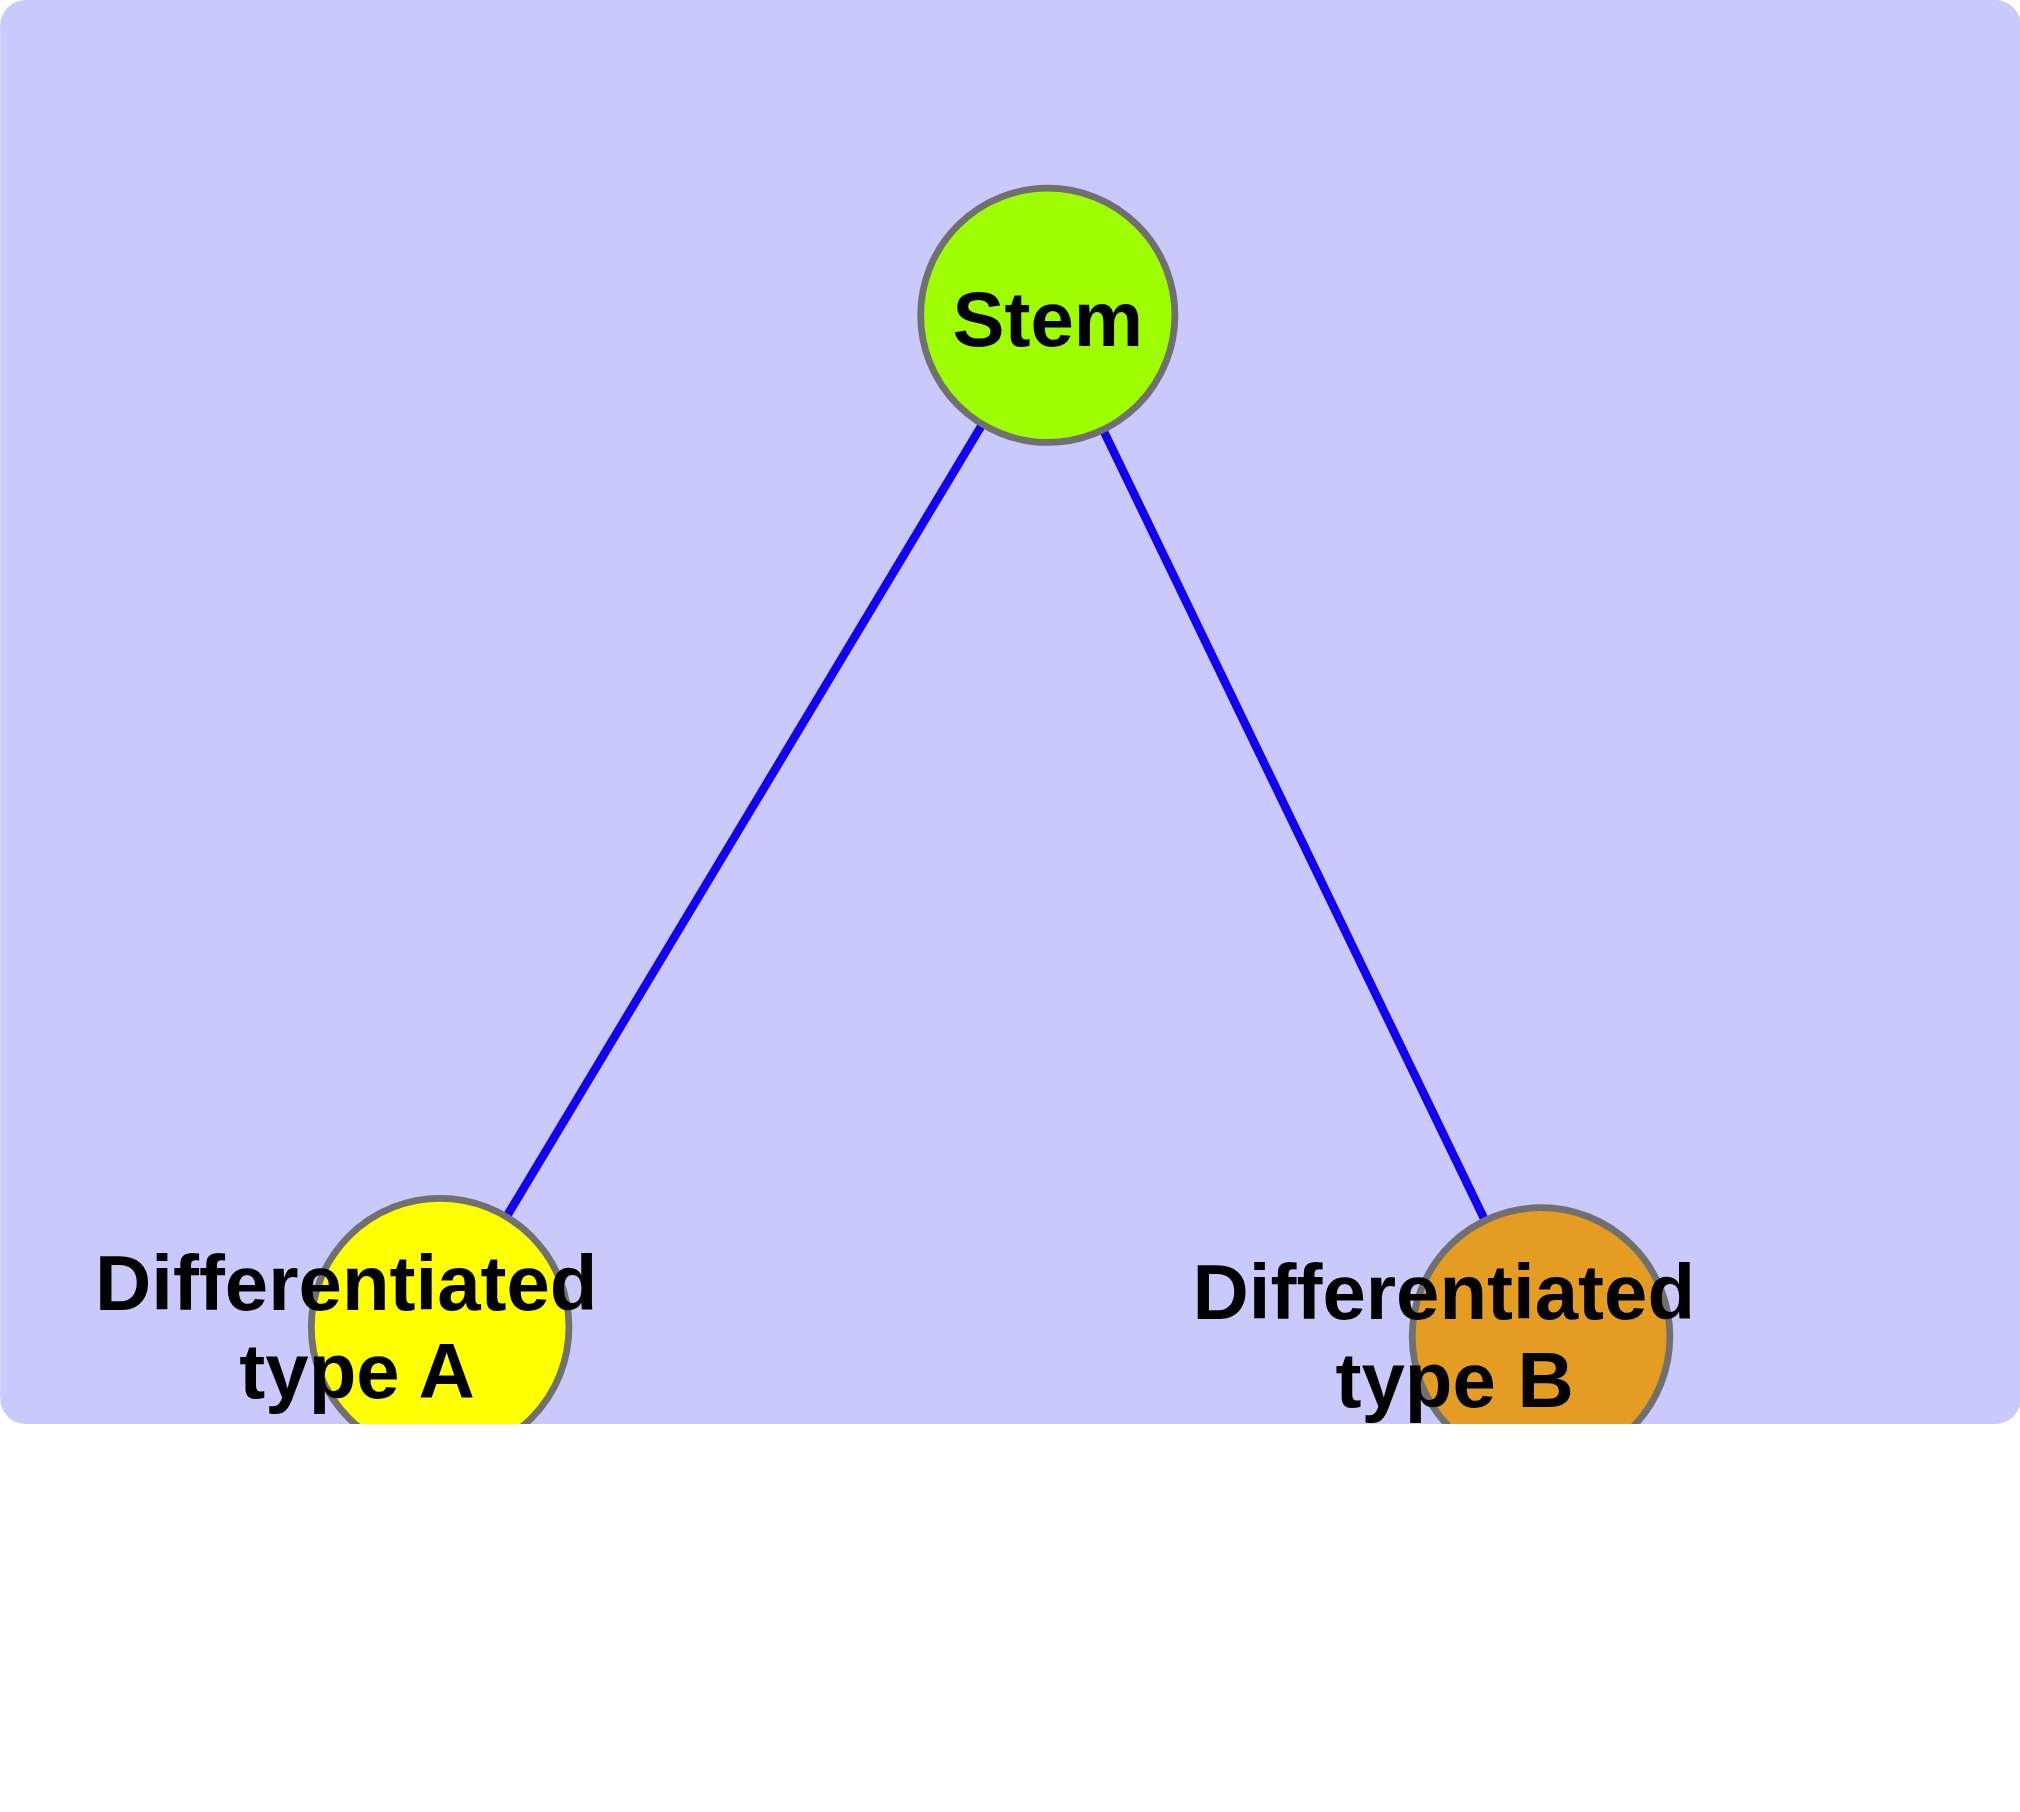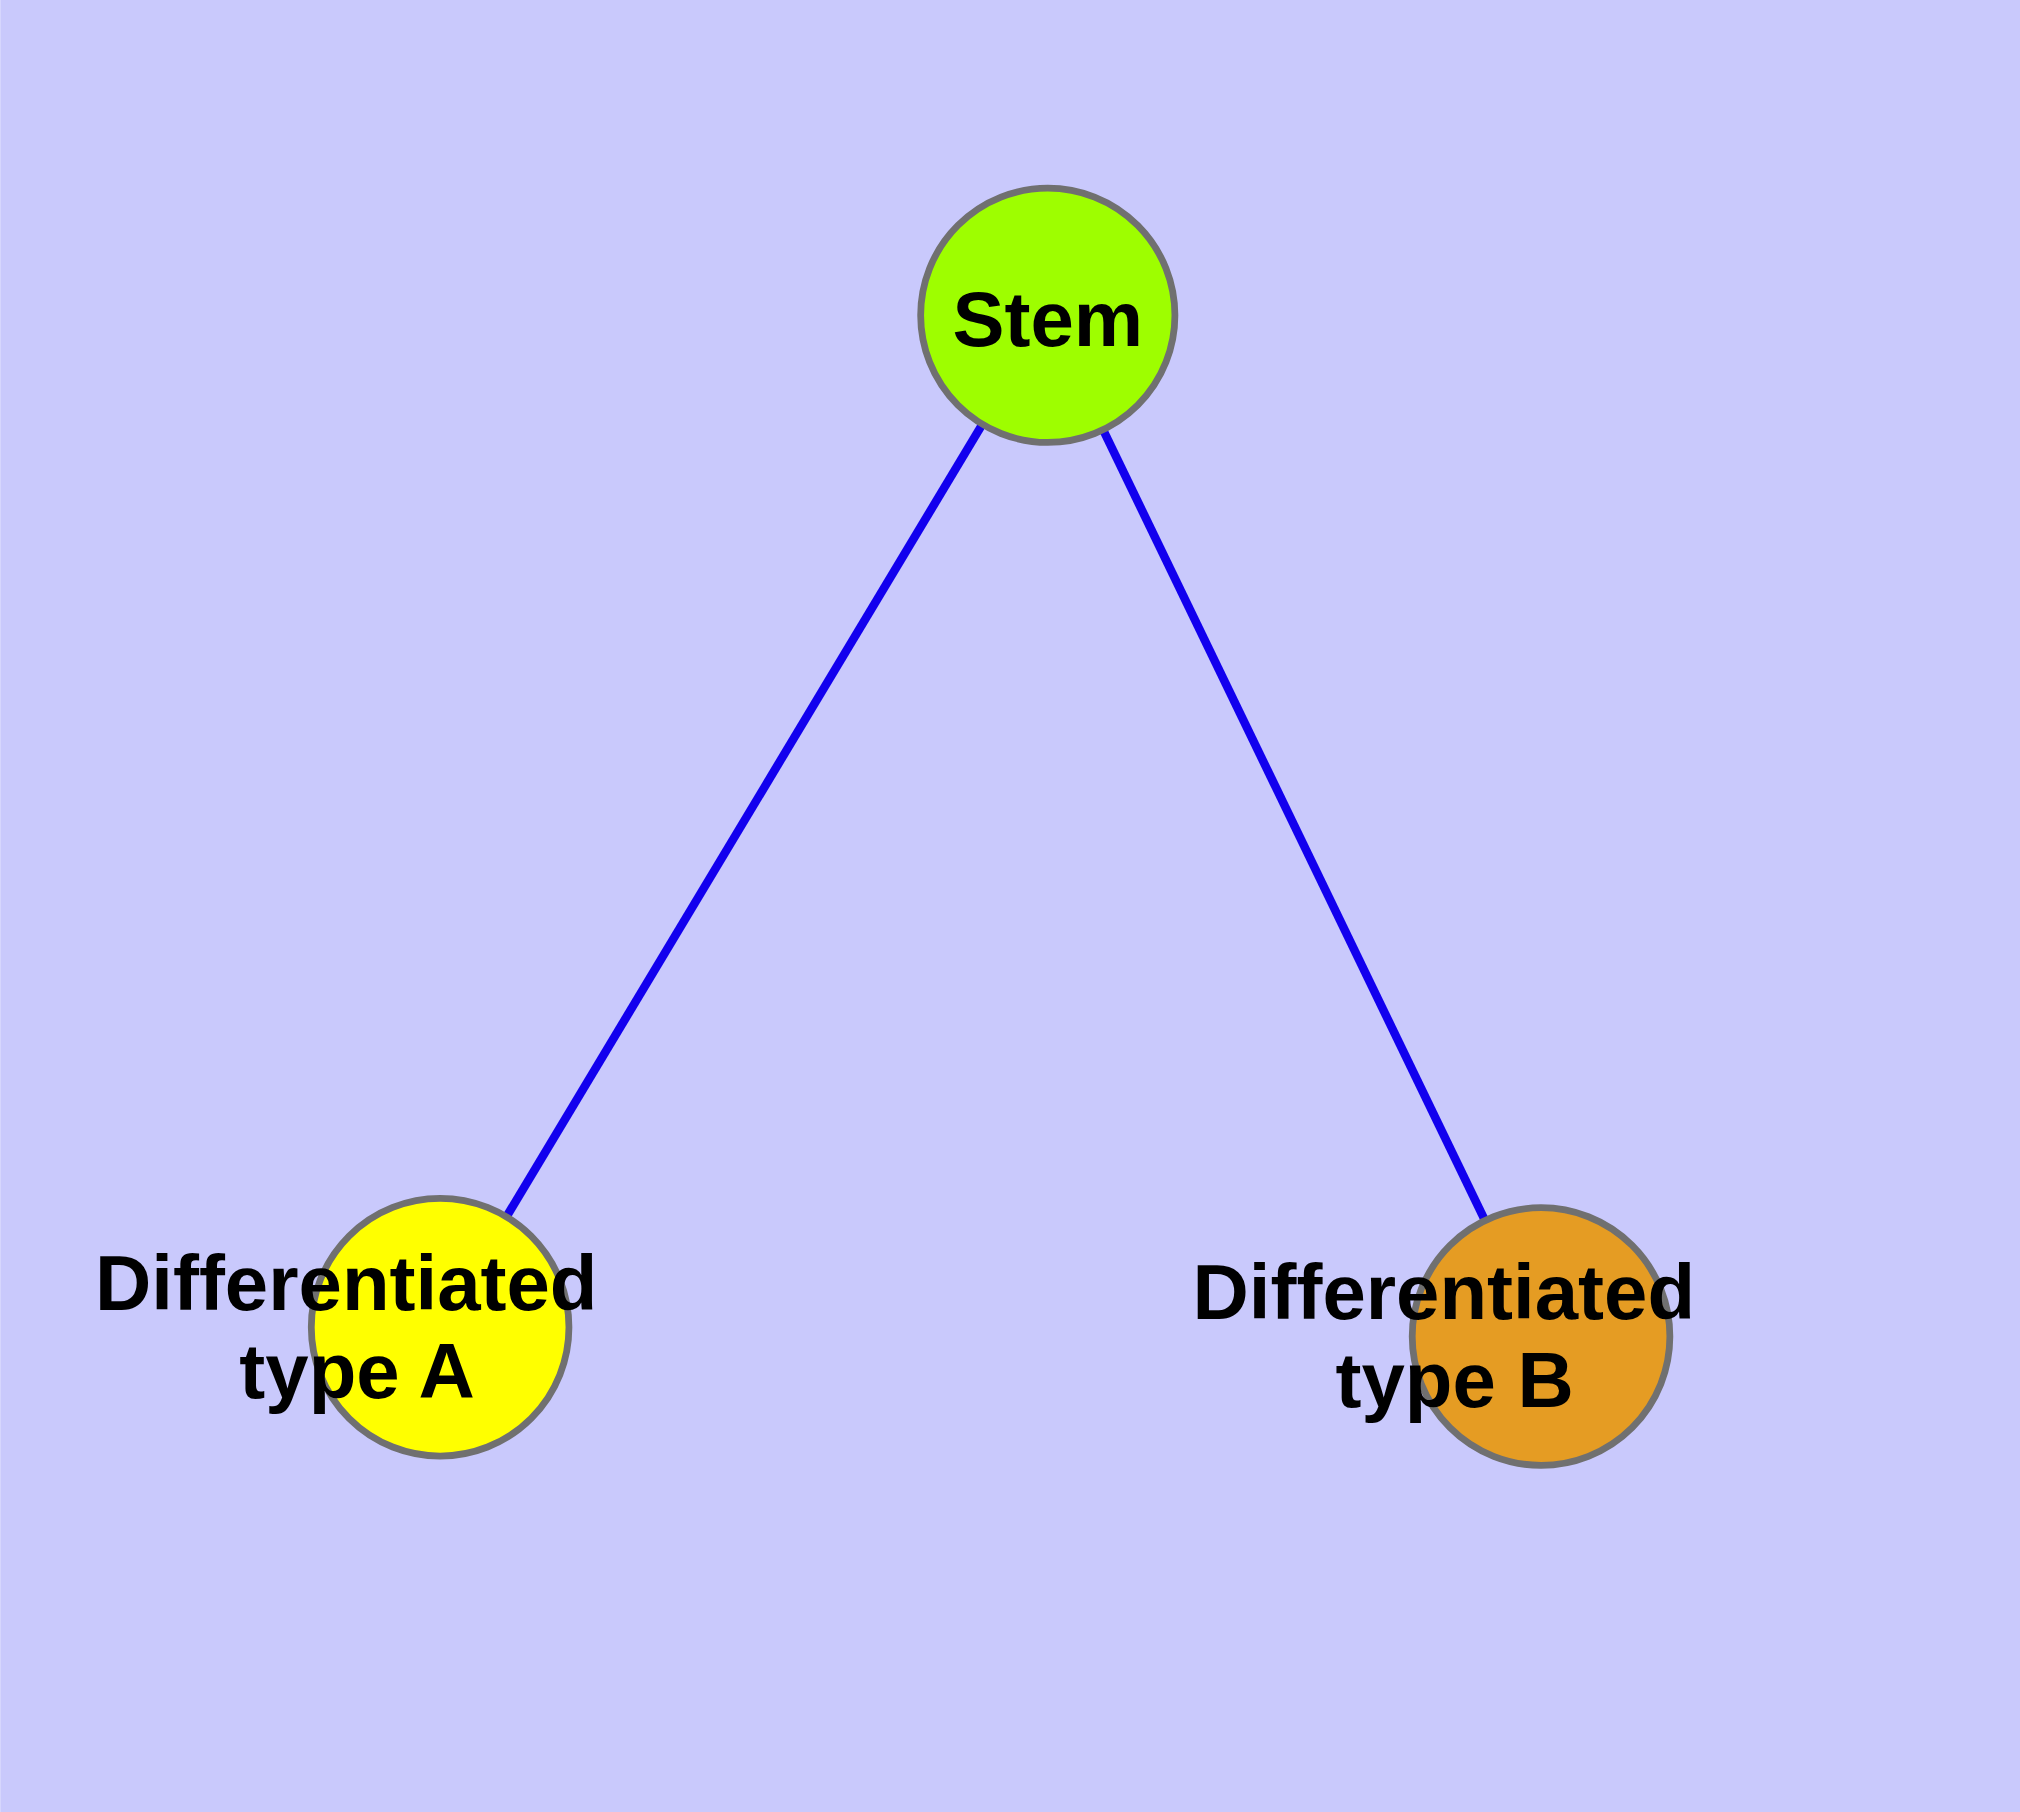--- a/index.html
+++ b/index.html
@@ -26,21 +26,21 @@
     font-weight: bold;
     fill: #000000;
     text-anchor: middle;
     dominant-baseline: auto;
     paint-order: normal;
   }
 </style>
 </head>
 <body>
 
-<div id="canvas" style="width: 2021px; height: 1812px;">
+<div id="canvas" style="width: 2021px; height: 1424px; border-radius: 26px;">
   <svg id="graph-svg" viewBox="0 0 2384 2138" style="width: 2021px; height: 1812px;">
 
     <rect id="bg-rect" x="0" y="0" width="2384" height="2138" fill="#c9c9fc"></rect>
 
     <g id="edges-layer">
       <line id="edge-0" x1="1236" y1="372" x2="519" y2="1566" stroke="#1200ee" stroke-width="10" stroke-linecap="butt"></line>
       <line id="edge-1" x1="1236" y1="372" x2="1818" y2="1577" stroke="#1200ee" stroke-width="10" stroke-linecap="butt"></line>
     </g>
 
     <g id="nodes-layer">

